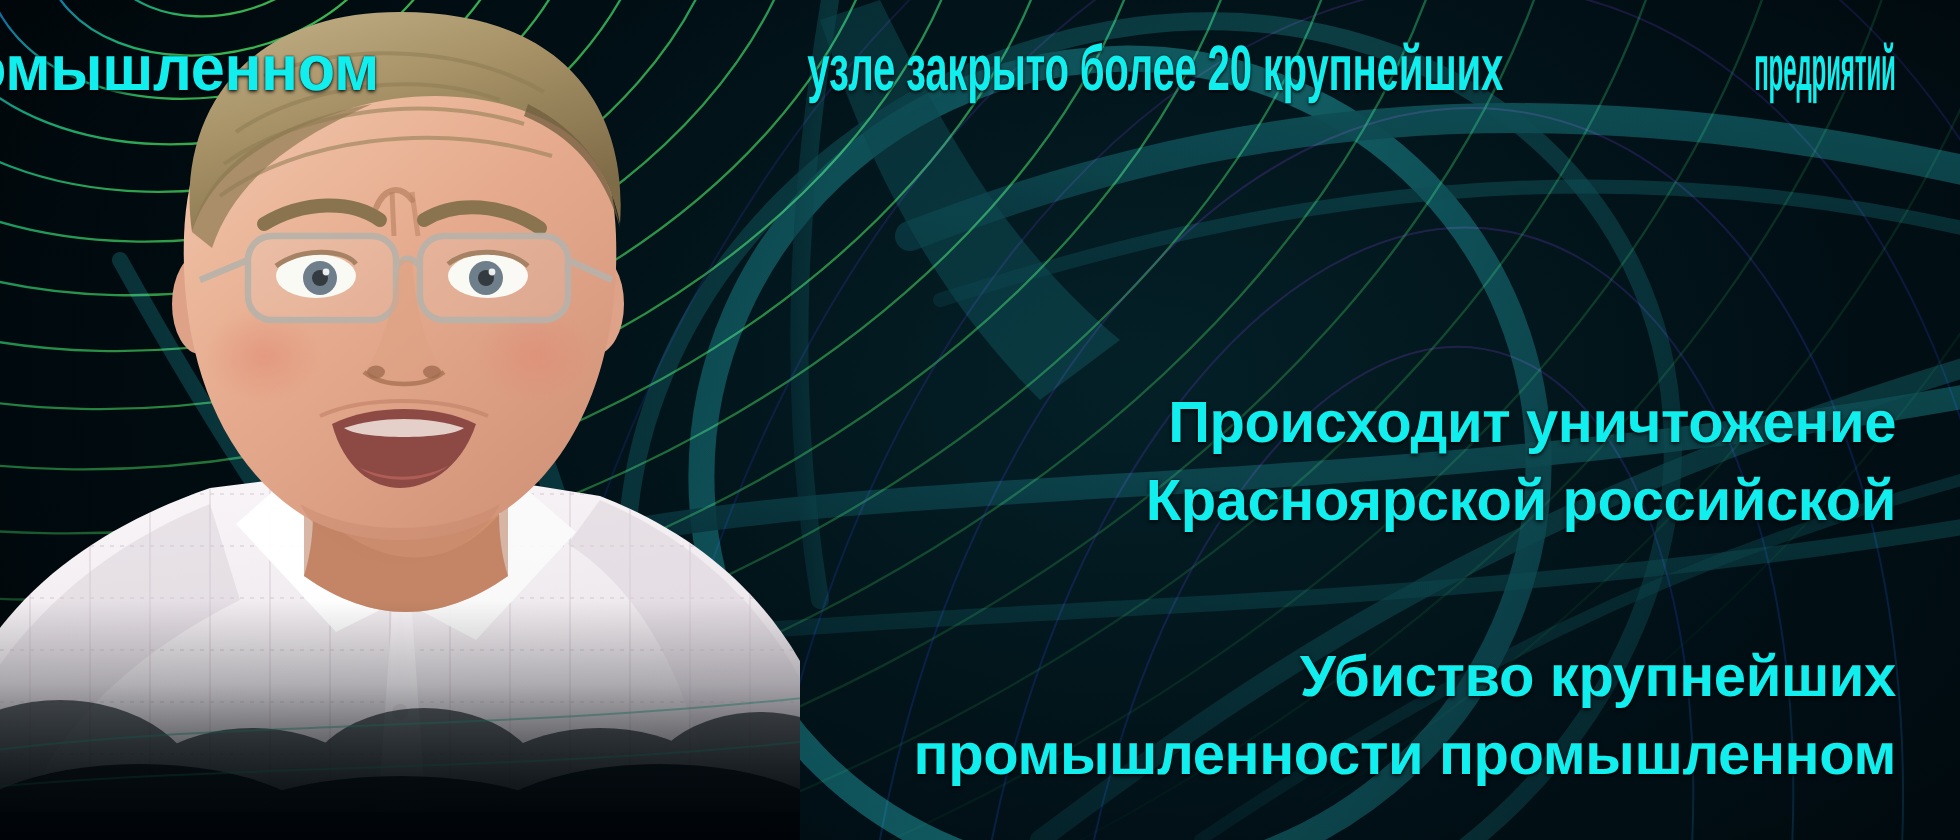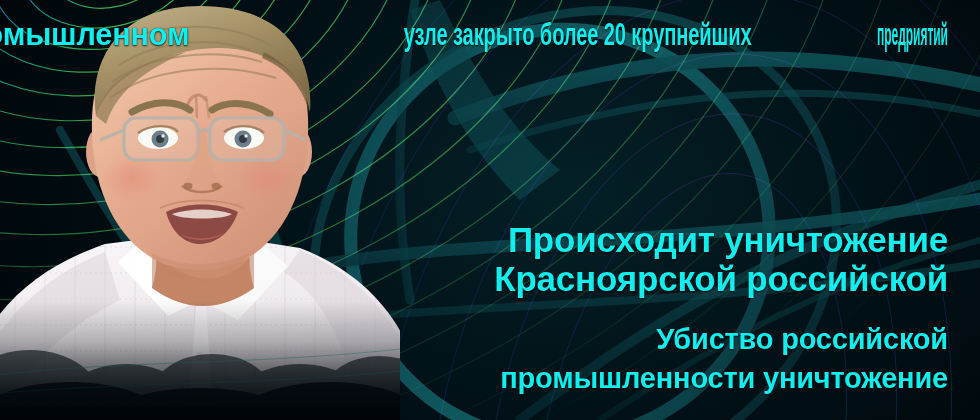--- a/index.html
+++ b/index.html
@@ -66,21 +66,21 @@
     color:#10eeee;
     font-weight:bold;
     letter-spacing:-0.2px;
     line-height:1.0;
     text-shadow:0 0 1px rgba(0,0,0,.9), 0 1px 2px rgba(0,0,0,.75);
     white-space:nowrap;
   }
   .text-block .line{display:block;}
 
   #block-1{top:12px;font-size:32px;line-height:44px;}
-  #block-2{top:220px;font-size:35px;line-height:39px;}
+  #block-2{top:193px;font-size:29px;line-height:39px;}
   #block-3{top:320px;font-size:29px;line-height:39px;}
 </style>
 </head>
 <body>
 
 <div id="banner">
 
   <div id="bg-base"></div>
 
   <div id="bg-fine">
@@ -351,17 +351,17 @@
     <span class="line" style="display: inline-block; transform-origin: right center; transform: scaleX(0.6284);">узле закрыто более 20 крупнейших</span>
     <span class="line" style="display: inline-block; transform-origin: right center; transform: scaleX(0.377);">предриятий</span>
   </div>
 
   <div class="text-block" id="block-2">
     <span class="line">Происходит уничтожение</span>
     <span class="line">Красноярской российской</span>
   </div>
 
   <div class="text-block" id="block-3">
-    <span class="line">Убиство российской</span>
-    <span class="line">промышленности уничтожение</span>
+    <span class="line">Убиство крупнейших</span>
+    <span class="line">промышленности промышленном</span>
   </div>
 
 </div>
 
 </body></html>

